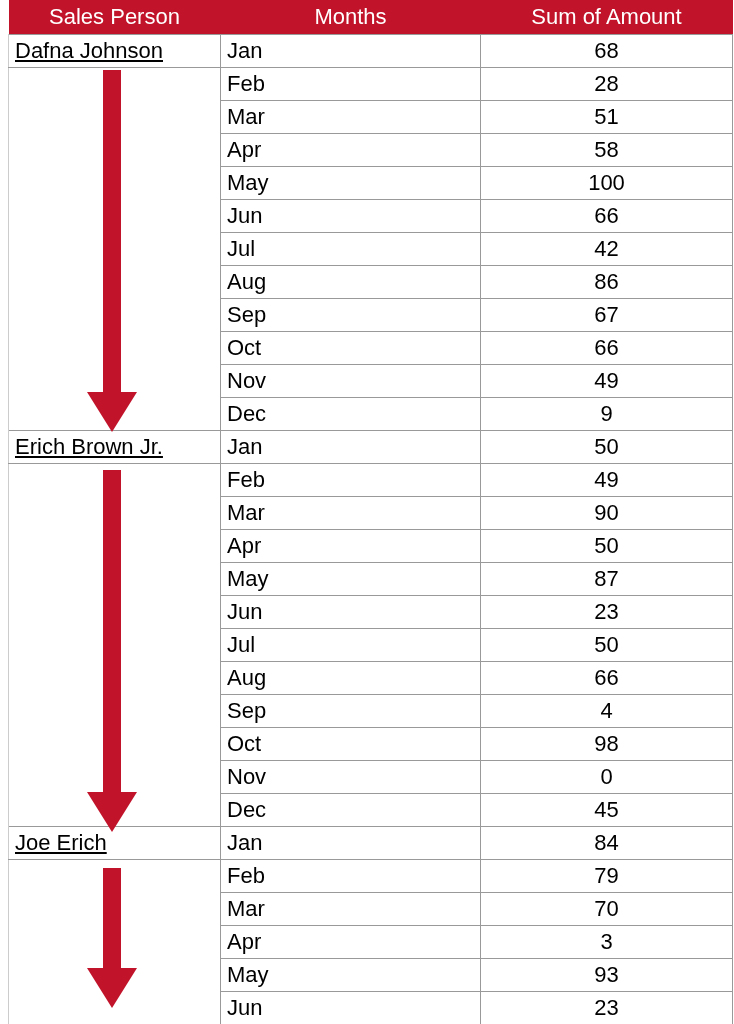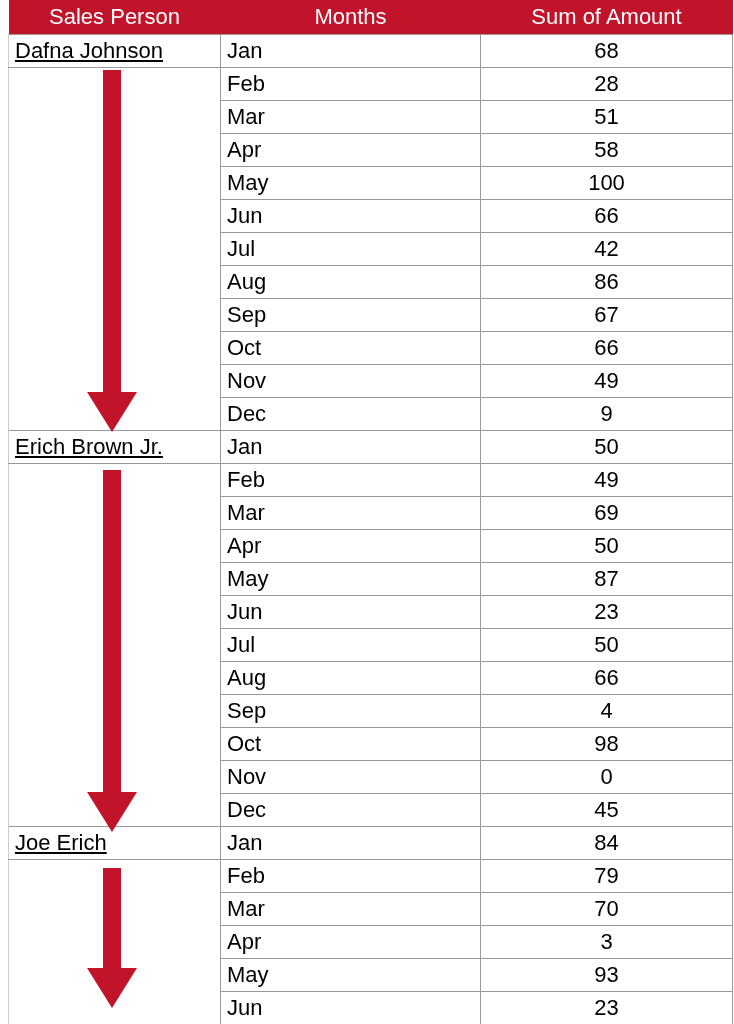--- a/index.html
+++ b/index.html
@@ -151,21 +151,21 @@
           <td class="amount-cell">50</td>
         </tr>
         <tr>
           <td class="person-blank"></td>
           <td class="month-cell">Feb</td>
           <td class="amount-cell">49</td>
         </tr>
         <tr>
           <td class="person-blank"></td>
           <td class="month-cell">Mar</td>
-          <td class="amount-cell">69</td>
+          <td class="amount-cell">90</td>
         </tr>
         <tr>
           <td class="person-blank"></td>
           <td class="month-cell">Apr</td>
           <td class="amount-cell">50</td>
         </tr>
         <tr>
           <td class="person-blank"></td>
           <td class="month-cell">May</td>
           <td class="amount-cell">87</td>

